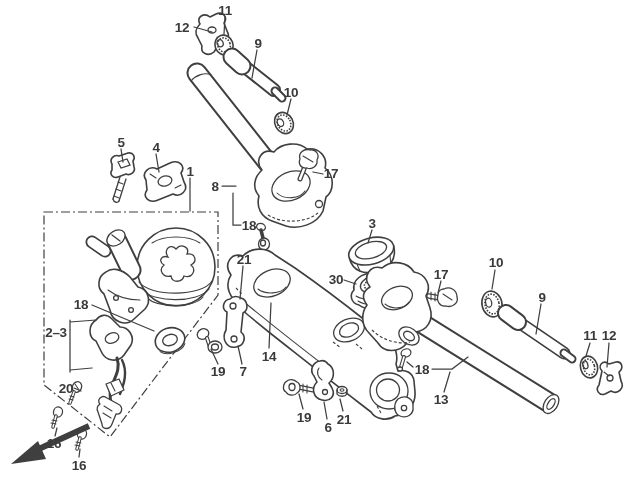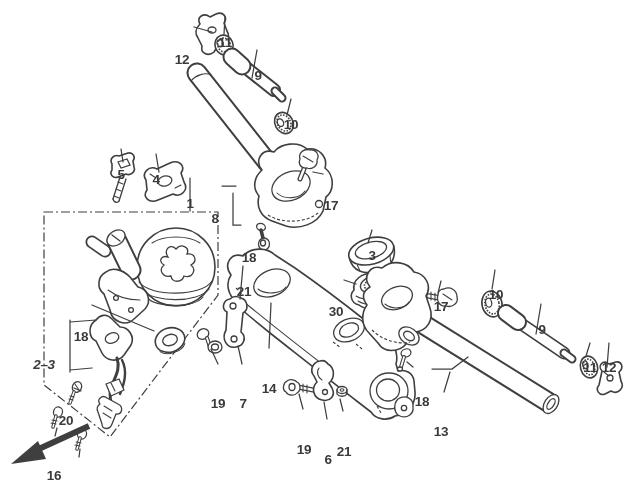--- a/index.html
+++ b/index.html
@@ -6,21 +6,21 @@
   .stage{
     position:relative;width:640px;height:480px;overflow:hidden;
     background:var(--bg,#fff);
     font-family:"Liberation Sans",sans-serif;
   }
   .stage svg{position:absolute;left:0;top:0;}
   .callouts{position:absolute;left:0;top:0;width:100%;height:100%;pointer-events:none;}
   .callout{
     position:absolute;transform:translate(-50%,-50%);
     font:600 13.5px "Liberation Sans",sans-serif;
-    color:var(--label,#3a3a3a);letter-spacing:-0.3px;white-space:nowrap;margin-top:32px;
+    color:var(--label,#3a3a3a);letter-spacing:-0.3px;white-space:nowrap;
   }
   
   .o{stroke:var(--line,#3f3f3f);fill:#fff;stroke-width:1.6;stroke-linejoin:round;}
   .o2{stroke:var(--line,#3f3f3f);fill:#fff;stroke-width:1.3;stroke-linejoin:round;}
   .l{stroke:var(--line,#3f3f3f);fill:none;stroke-width:1.3;stroke-linecap:round;}
   .thin{stroke:var(--line,#3f3f3f);fill:none;stroke-width:1.05;stroke-linecap:round;}
   .d{stroke:var(--line,#3f3f3f);fill:none;stroke-width:1.1;stroke-dasharray:3 2;}
   .t{stroke:var(--line,#3f3f3f);fill:none;}
   .w{stroke:#fff;fill:none;}
   .k{stroke:var(--line,#3f3f3f);fill:none;stroke-dasharray:1.5 1.4;stroke-width:1.6;}
@@ -356,21 +356,21 @@
       <div class="callout" style="left: 215px; top: 186px;">8</div>
       <div class="callout" style="left: 331px; top: 173px;">17</div>
       <div class="callout" style="left: 249px; top: 225px;">18</div>
       <div class="callout" style="left: 372px; top: 223px;">3</div>
       <div class="callout" style="left: 244px; top: 259px;">21</div>
       <div class="callout" style="left: 336px; top: 279px;">30</div>
       <div class="callout" style="left: 441px; top: 274px;">17</div>
       <div class="callout" style="left: 496px; top: 262px;">10</div>
       <div class="callout" style="left: 542px; top: 297px;">9</div>
       <div class="callout" style="left: 81px; top: 304px;">18</div>
-      <div class="callout" style="left: 44px; top: 332px; font-style: italic;">2–3</div>
+      <div class="callout" style="left: 56px; top: 332px;">2–3</div>
       <div class="callout" style="left: 269px; top: 356px; text-align: right;">14</div>
       <div class="callout" style="left: 590px; top: 335px;">11</div>
       <div class="callout" style="left: 609px; top: 335px;">12</div>
       <div class="callout" style="left: 218px; top: 371px;">19</div>
       <div class="callout" style="left: 243px; top: 371px;">7</div>
       <div class="callout" style="left: 422px; top: 369px;">18</div>
       <div class="callout" style="left: 441px; top: 399px;">13</div>
       <div class="callout" style="left: 66px; top: 388px;">20</div>
       <div class="callout" style="left: 304px; top: 417px;">19</div>
       <div class="callout" style="left: 328px; top: 427px;">6</div>

